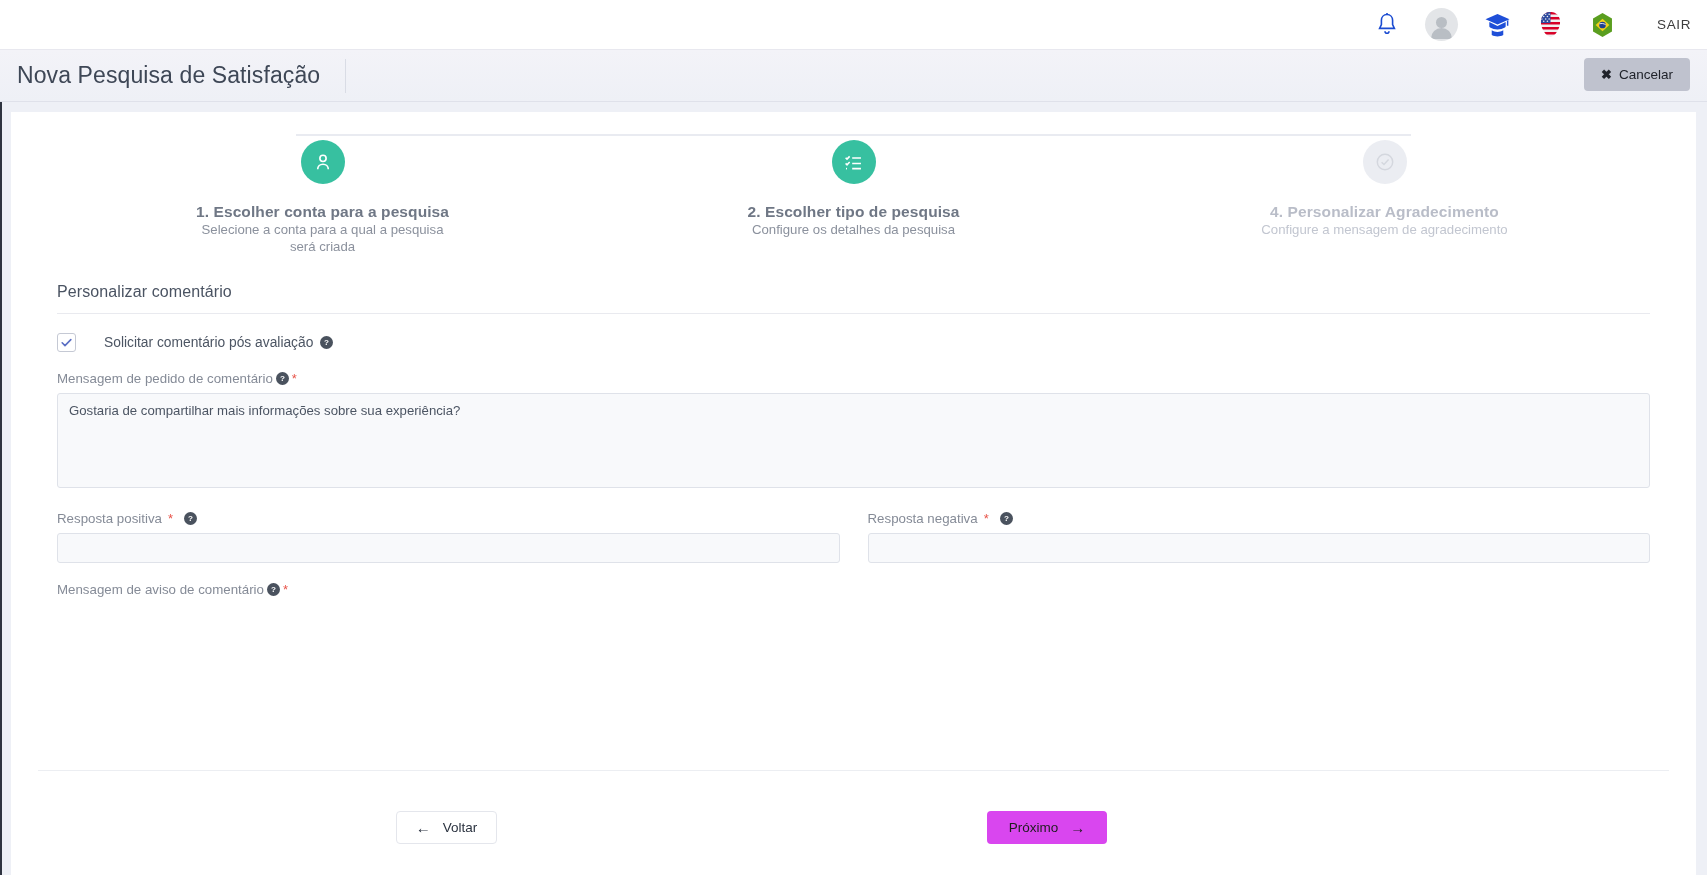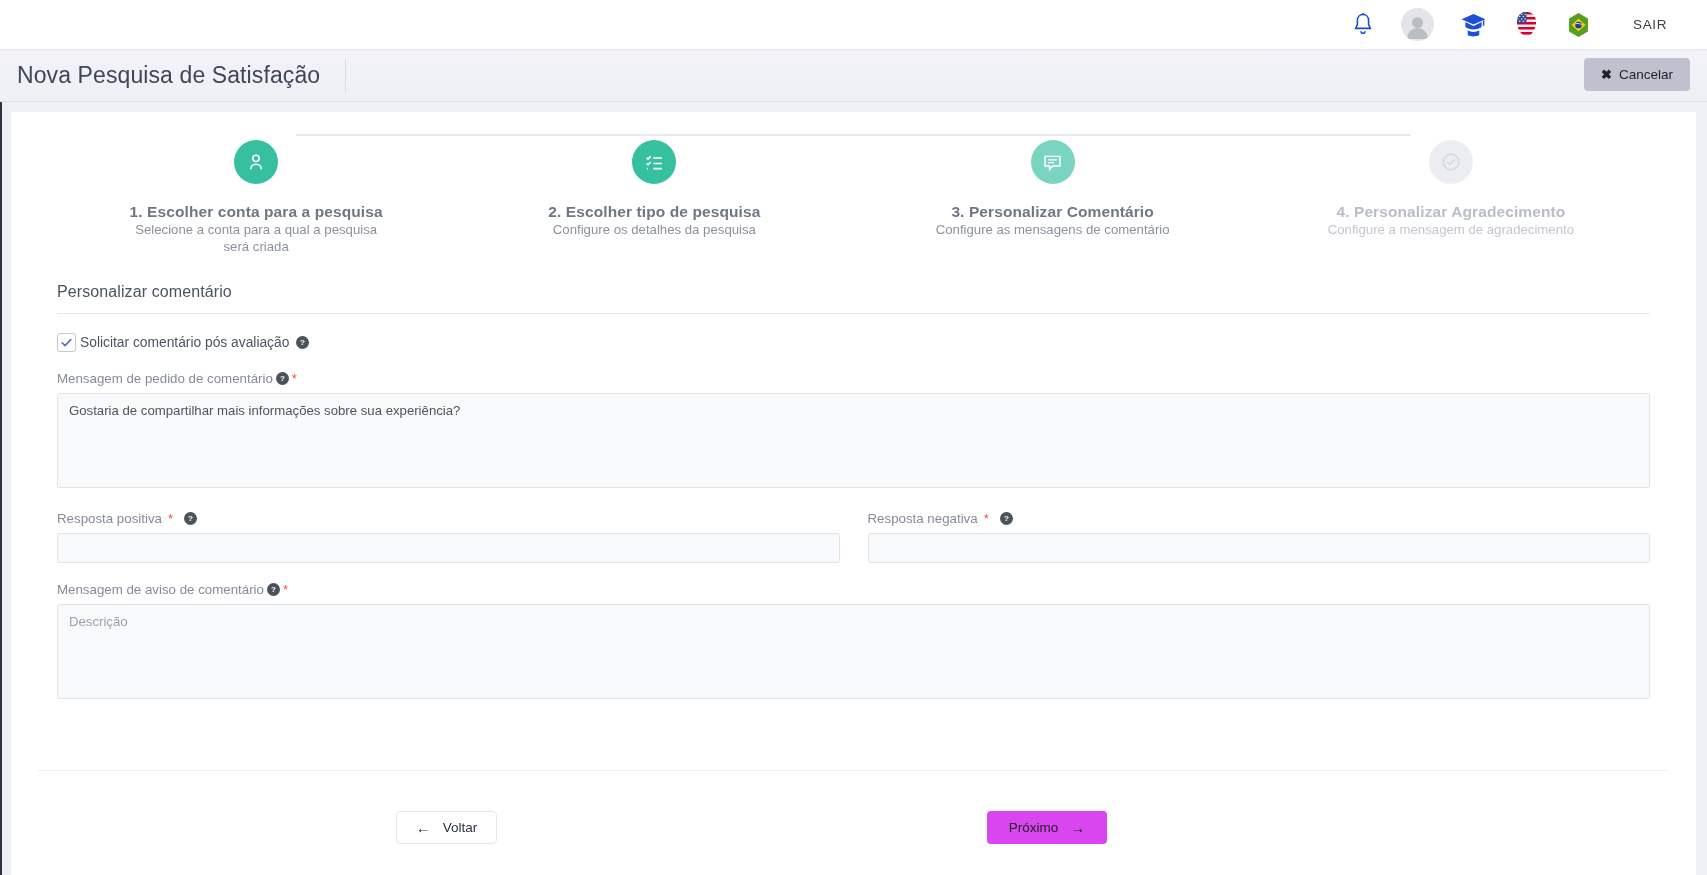--- a/index.html
+++ b/index.html
@@ -14,21 +14,21 @@
 
   
   .topbar {
     height: 50px;
     width: 100%;
     background: #ffffff;
     border-bottom: 1px solid #e8e8ef;
     display: flex;
     align-items: center;
     justify-content: flex-end;
-    padding-right: 40px;
+    padding-right: 16px;
     position: relative;
     z-index: 5;
   }
   .topbar-icons {
     display: flex;
     align-items: center;
     gap: 26px;
   }
   .tb-item {
     display: flex;
@@ -180,21 +180,21 @@
   .divider {
     margin-top: 12px;
     height: 1px;
     background: #e9eaef;
     width: 100%;
   }
   .checkbox-row {
     display: flex;
     align-items: center;
     margin-top: 19px;
-    gap: 4px;
+    gap: 28px;
   }
   .cb {
     width: 19px; height: 19px;
     border: 1px solid #c5c9d4;
     border-radius: 3px;
     background: #fff;
     display: flex; align-items: center; justify-content: center;
     cursor: pointer;
   }
   .cb svg { width: 13px; height: 13px; }
@@ -405,30 +405,20 @@
             <path d="M3 6.5l1.6 1.6L7.6 5"></path>
             <path d="M3 13l1.6 1.6L7.6 11.5"></path>
             <path d="M3.4 19h1.2"></path>
             <path d="M10.5 6.8h10M10.5 13.2h10M10.5 19h10"></path>
           </svg>
         </div>
         <div class="step-title">2. Escolher tipo de pesquisa</div>
         <div class="step-desc">Configure os detalhes da pesquisa</div>
       </div>
 
-      <div class="step">
-        <div class="step-circle c-active">
-          <svg width="21" height="21" viewBox="0 0 24 24" fill="none" stroke="#ffffff" stroke-width="1.7">
-            <path d="M3.5 5h17v11h-8.3L8.6 20v-4H3.5z"></path>
-            <path d="M7 9h10M7 12.2h6.5" stroke-width="1.5"></path>
-          </svg>
-        </div>
-        <div class="step-title">3. Personalizar Comentário</div>
-        <div class="step-desc">Configure as mensagens de comentário</div>
-      </div>
 
       <div class="step">
         <div class="step-circle c-idle">
           <svg width="22" height="22" viewBox="0 0 24 24" fill="none" stroke="#d4d7de" stroke-width="1.6">
             <circle cx="12" cy="12" r="8.4"></circle>
             <path d="M8.3 12.2l2.6 2.6 5-5.4"></path>
           </svg>
         </div>
         <div class="step-title idle">4. Personalizar Agradecimento</div>
         <div class="step-desc idle">Configure a mensagem de agradecimento</div>
@@ -503,21 +493,20 @@
       <div class="field-label">
         <span>Mensagem de aviso de comentário</span>
         <span class="help-ico">
           <svg width="13" height="13" viewBox="0 0 16 16" fill="#4a525e">
             <circle cx="8" cy="8" r="8"></circle>
             <text x="8" y="11.6" font-size="10" font-weight="bold" fill="#ffffff" text-anchor="middle" font-family="Liberation Sans, sans-serif">?</text>
           </svg>
         </span>
         <span class="req">*</span>
       </div>
-      <textarea class="inp big" placeholder="Descrição" style=""></textarea>
     </div>
 
     <div class="foot-divider"></div>
     <div class="footer-actions">
       <button class="btn-back">
         <span class="arrow">←</span>
         <span>Voltar</span>
       </button>
       <button class="btn-next">
         <span>Próximo</span>

